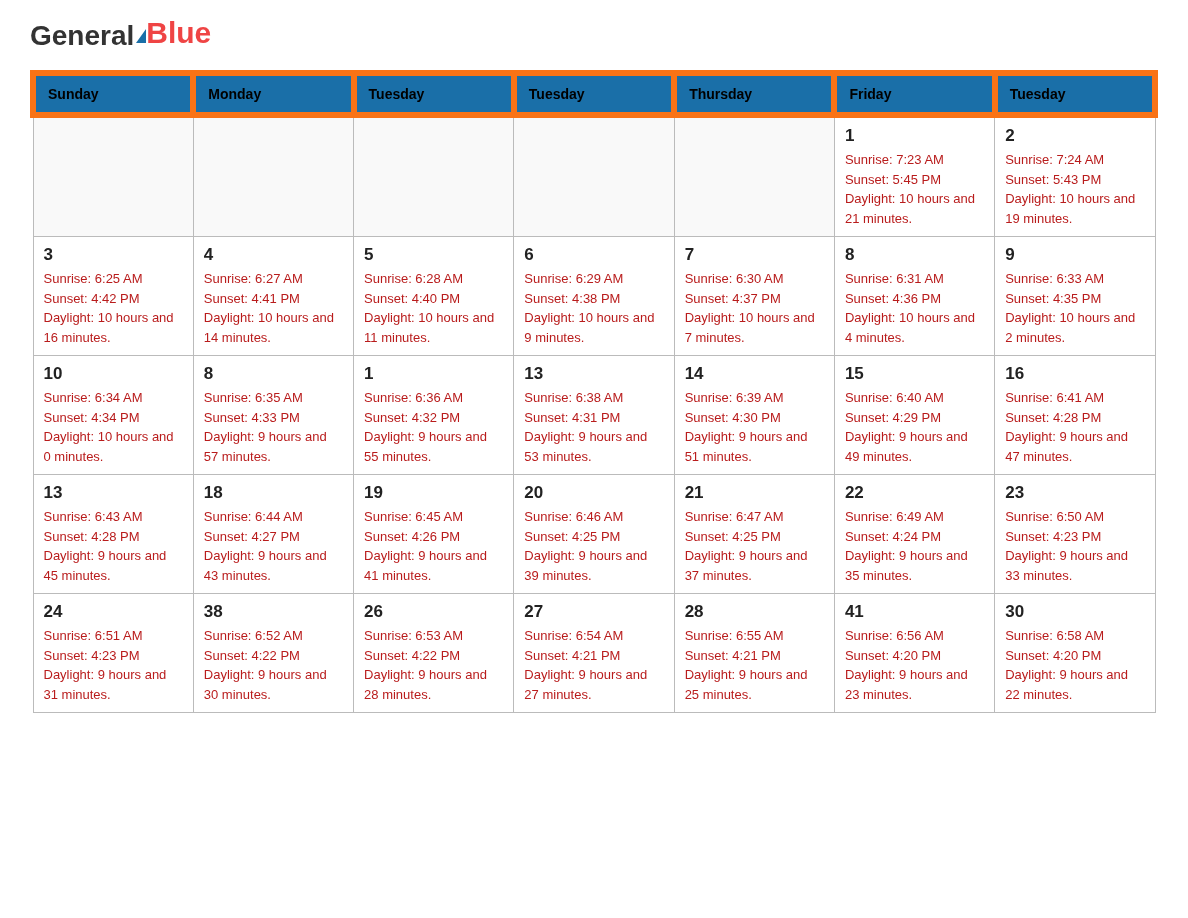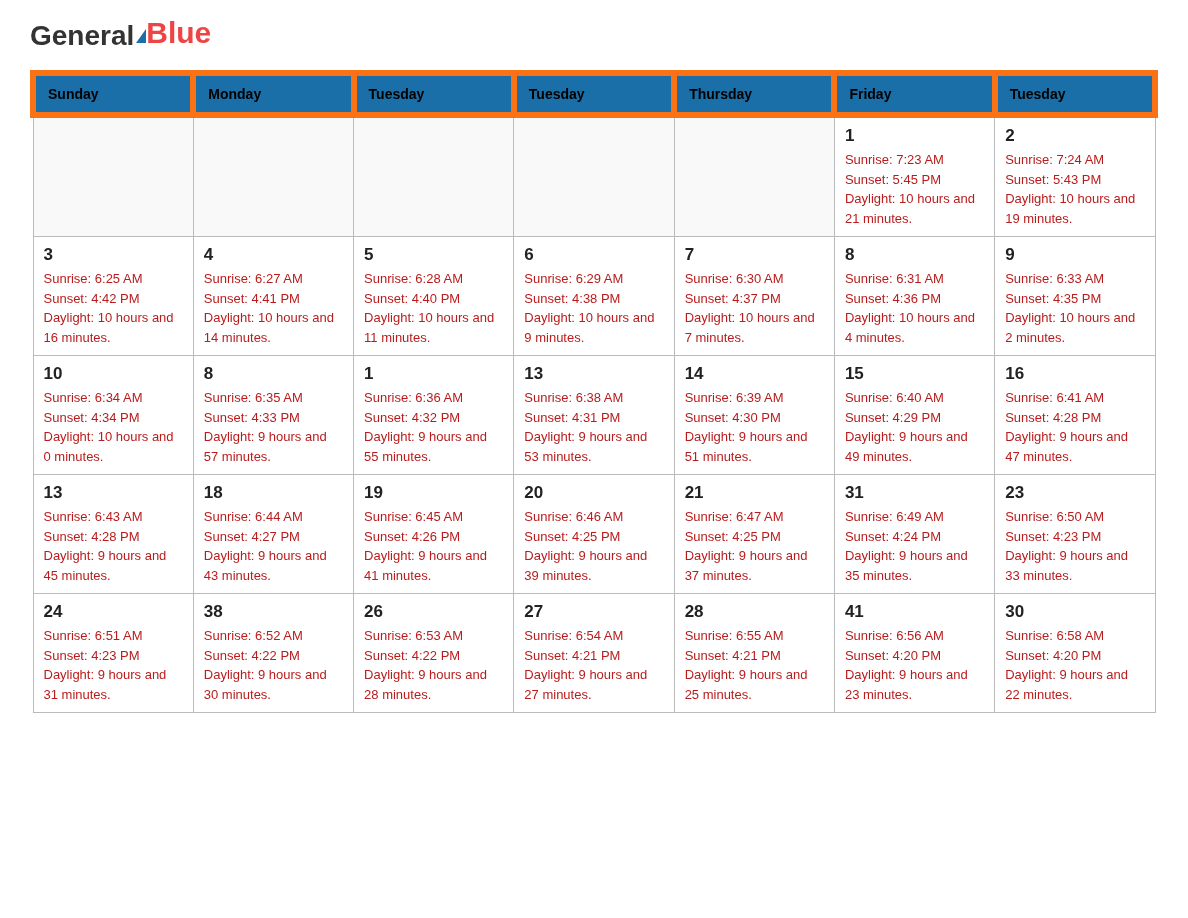--- a/index.html
+++ b/index.html
@@ -214,21 +214,21 @@
         </td>
         <td>
           <span class="day-number">20</span>
           <div class="day-info">Sunrise: 6:46 AM<br>Sunset: 4:25 PM<br>Daylight: 9 hours and 39 minutes.</div>
         </td>
         <td>
           <span class="day-number">21</span>
           <div class="day-info">Sunrise: 6:47 AM<br>Sunset: 4:25 PM<br>Daylight: 9 hours and 37 minutes.</div>
         </td>
         <td>
-          <span class="day-number">31</span>
+          <span class="day-number">22</span>
           <div class="day-info">Sunrise: 6:49 AM<br>Sunset: 4:24 PM<br>Daylight: 9 hours and 35 minutes.</div>
         </td>
         <td>
           <span class="day-number">23</span>
           <div class="day-info">Sunrise: 6:50 AM<br>Sunset: 4:23 PM<br>Daylight: 9 hours and 33 minutes.</div>
         </td>
       </tr>
       <tr class="week-row">
         <td>
           <span class="day-number">24</span>

